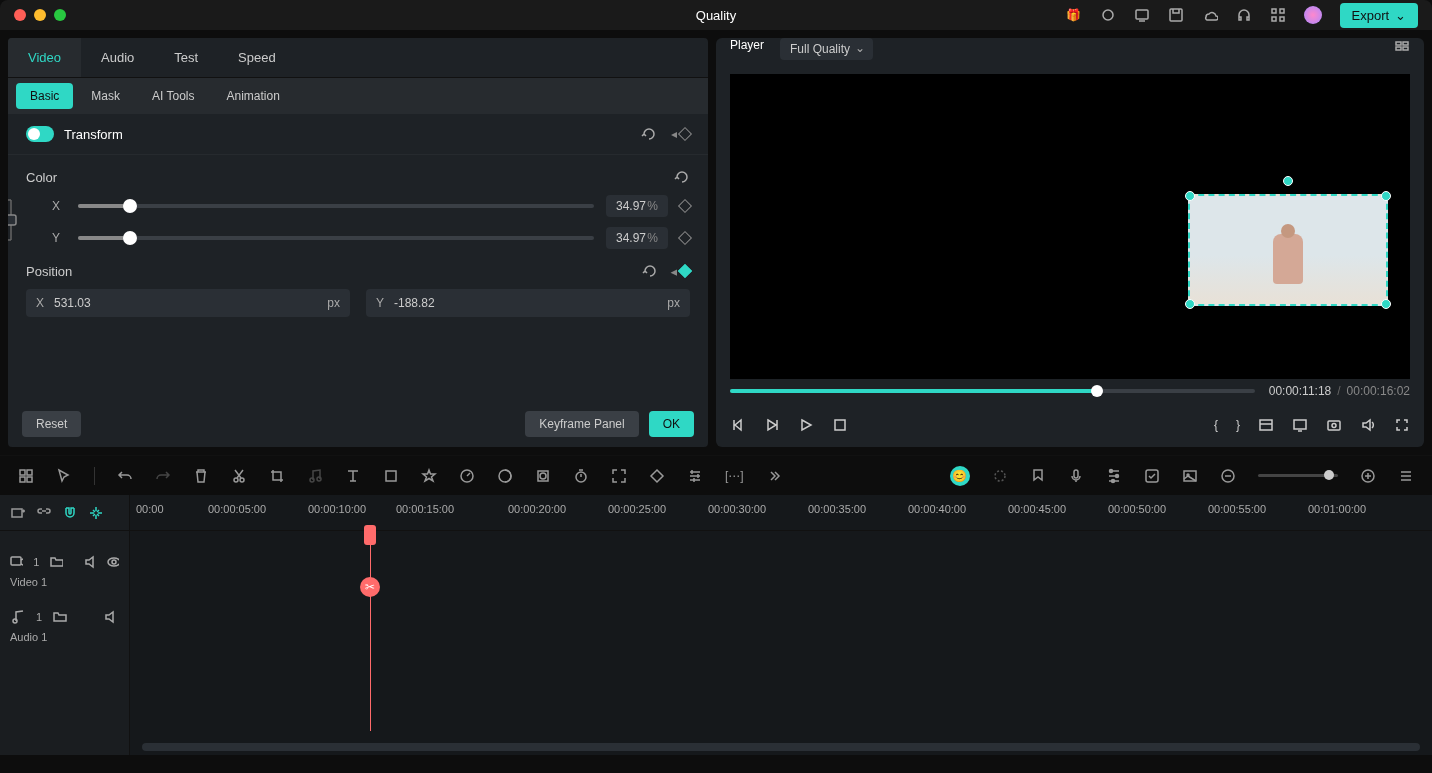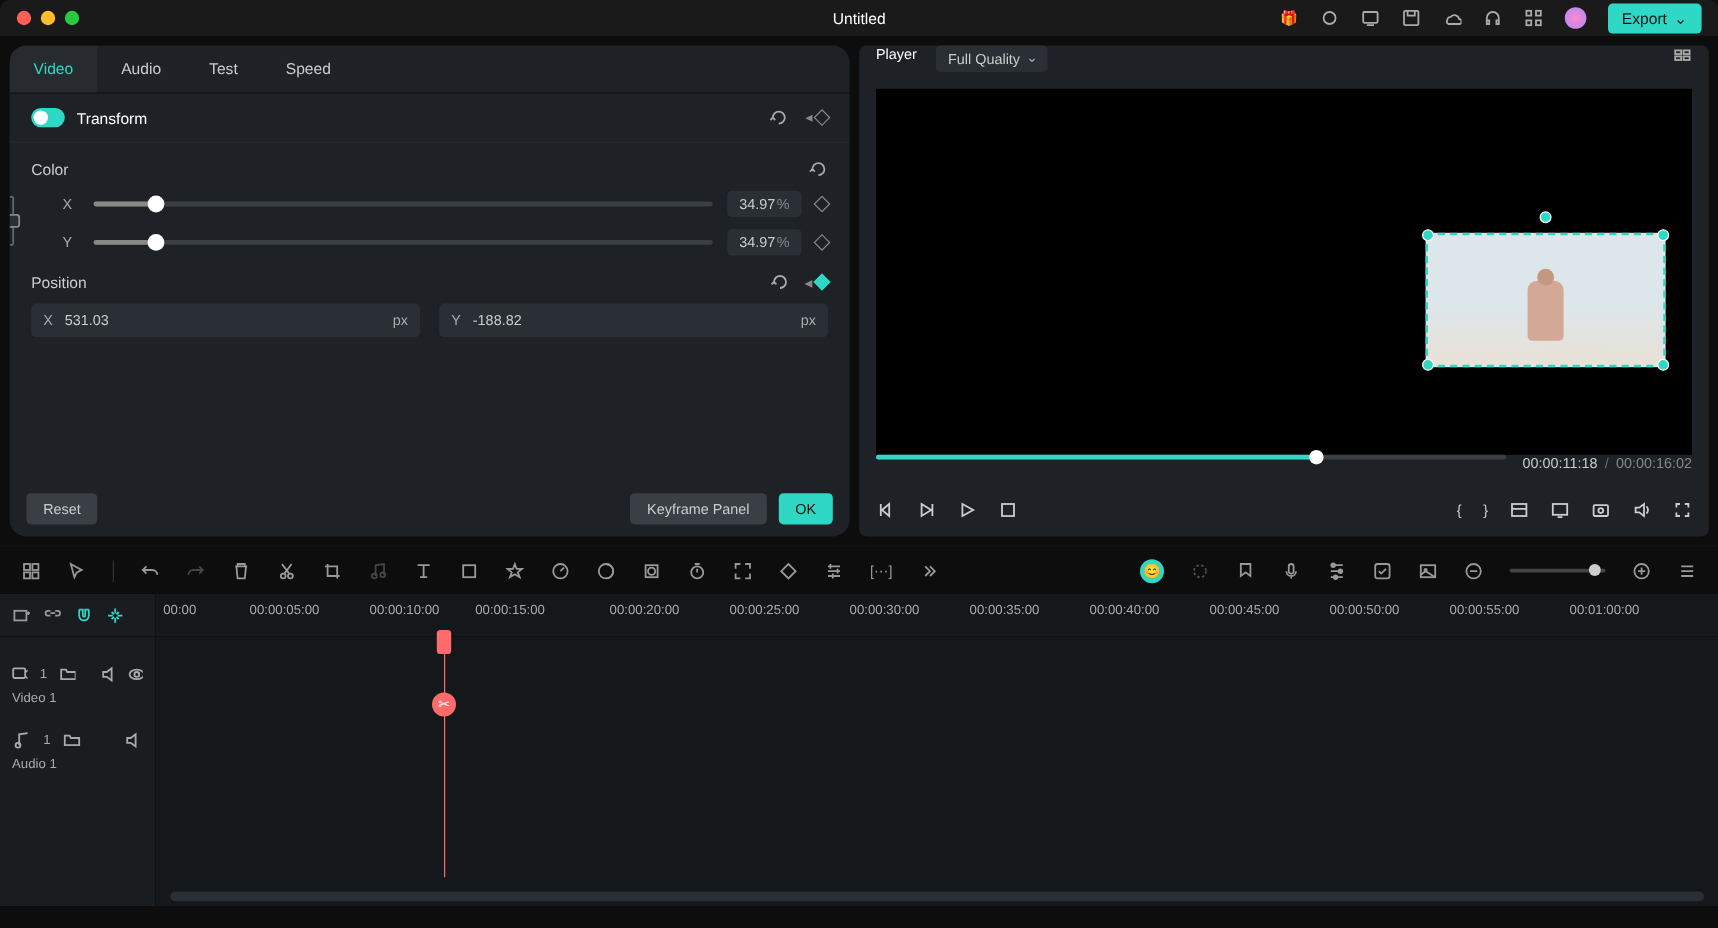--- a/index.html
+++ b/index.html
@@ -6,21 +6,21 @@
 body{background:#0d0d0d;color:#ccc;width:1432px;height:773px;overflow:hidden;font-size:12px;border-radius:8px}
 .titlebar{height:30px;background:#1a1a1a;display:flex;align-items:center;padding:0 14px;position:relative}
 .traffic{display:flex;gap:8px}
 .traffic span{width:12px;height:12px;border-radius:50%}
 .tred{background:#ff5f57}.tyel{background:#febc2e}.tgrn{background:#28c840}
 .appTitle{position:absolute;left:50%;transform:translateX(-50%);color:#fff;font-size:13px}
 .titleright{margin-left:auto;display:flex;align-items:center;gap:18px}
 .titleright svg,.titleright .ic{color:#aaa}
 .export-btn{background:#2fd8c5;color:#111;padding:5px 12px;border-radius:4px;font-size:13px;display:flex;align-items:center;gap:6px;cursor:pointer}
 .main{display:flex;height:425px;padding:8px;gap:8px}
-.left{width:700px;background:#1e2226;border-radius:14px;display:flex;flex-direction:column;overflow:hidden}
+.left{width:700px;background:#1e2226;border-radius:4px;display:flex;flex-direction:column;overflow:hidden}
 .right{flex:1;background:#1e2226;border-radius:6px;display:flex;flex-direction:column}
 .tabs1{display:flex;height:40px;border-bottom:1px solid #111}
 .tab1{padding:0 20px;display:flex;align-items:center;color:#ccc;font-size:13px;cursor:pointer}
 .tab1.active{background:#272b2f;color:#2fd8c5}
 .tabs2{display:flex;height:36px;align-items:center;padding:0 8px;gap:4px;background:#272b2f}
 .tab2{padding:6px 14px;border-radius:4px;font-size:12px;color:#ccc;cursor:pointer}
 .tab2.active{background:#2fd8c5;color:#111}
 .section{padding:12px 18px;border-bottom:1px solid rgba(255,255,255,.04)}
 .section-head{display:flex;align-items:center;gap:10px}
 .toggle{width:28px;height:16px;border-radius:10px;background:#2fd8c5;position:relative}
@@ -56,21 +56,21 @@
 .selwrap{position:relative}
 .selwrap::after{content:'⌄';position:absolute;right:8px;top:3px;color:#aaa;pointer-events:none}
 .player-head .rt{margin-left:auto;color:#aaa}
 .viewport{flex:1;background:#000;position:relative;margin:0 14px}
 .clip-sel{position:absolute;border:2px dashed #2fd8c5;right:22px;top:120px;width:200px;height:112px;background:linear-gradient(to bottom,#dde6ea 55%,#e8e1d7)}
 .clip-sel .handle{position:absolute;width:10px;height:10px;background:#2fd8c5;border:1px solid #fff;border-radius:50%}
 .clip-sel .h-tl{top:-5px;left:-5px}.clip-sel .h-tr{top:-5px;right:-5px}.clip-sel .h-bl{bottom:-5px;left:-5px}.clip-sel .h-br{bottom:-5px;right:-5px}
 .clip-sel .h-top{top:-20px;left:50%;transform:translateX(-50%)}
 .person{position:absolute;left:50%;top:35%;transform:translateX(-50%);width:30px;height:50px;background:#d4a896;border-radius:8px 8px 4px 4px}
 .person::before{content:'';position:absolute;width:14px;height:14px;background:#c49880;border-radius:50%;top:-10px;left:8px}
-.playbar{height:24px;padding:0 14px;display:flex;align-items:flex-start;gap:14px}
+.playbar{height:24px;padding:0 14px;display:flex;align-items:center;gap:14px}
 .progress{flex:1;height:4px;background:#3a3f45;border-radius:2px;position:relative;cursor:pointer}
 .progress .pf{position:absolute;left:0;height:100%;background:#2fd8c5;border-radius:2px}
 .progress .pt{position:absolute;width:12px;height:12px;background:#fff;border-radius:50%;top:-4px;transform:translateX(-50%)}
 .tc{font-size:12px;color:#ccc}
 .tc .sep{margin:0 6px;color:#666}
 .controls{height:44px;padding:0 14px;display:flex;align-items:center;gap:18px}
 .controls .rt{margin-left:auto;display:flex;gap:18px;align-items:center}
 svg{width:16px;height:16px;fill:none;stroke:currentColor;stroke-width:1.5}
 .toolbar{height:40px;display:flex;align-items:center;padding:0 18px;gap:22px;color:#999;border-top:1px solid #111}
 .toolbar .gap{flex:1}
@@ -100,21 +100,21 @@
 </style>
 </head>
 <body>
 
 <div class="titlebar">
   <div class="traffic">
     <span class="tred ic"></span>
     <span class="tyel ic"></span>
     <span class="tgrn ic"></span>
   </div>
-  <div class="appTitle">Untitled</div>
+  <div class="appTitle">Quality</div>
   <div class="titleright">
     <span class="ic" style="color:#2fd8c5">🎁</span>
     <svg class="ic">
         <circle cx="8" cy="8" r="5"></circle>
       </svg>
     <svg class="ic">
         <rect x="2" y="3" width="12" height="9" rx="1"></rect>
         <path d="M5 14h6"></path>
       </svg>
     <svg class="ic">
@@ -142,20 +142,26 @@
 </div>
 
 <div class="main">
   <div class="left">
     <div class="tabs1">
       <div class="tab1 active">Video</div>
       <div class="tab1">Audio</div>
       <div class="tab1">Test</div>
       <div class="tab1">Speed</div>
     </div>
+    <div class="tabs2">
+      <div class="tab2 active">Basic</div>
+      <div class="tab2">Mask</div>
+      <div class="tab2">AI Tools</div>
+      <div class="tab2">Animation</div>
+    </div>
     <div class="section">
       <div class="section-head">
         <div class="toggle"></div>
         <div class="title">Transform</div>
         <div class="rt">
           <svg class="ic">
               <path d="M3 8a5 5 0 115 5M3 8l-2 2m2-2l2 2"></path>
             </svg>
           <span style="display:flex;gap:3px;align-items:center">
               <span style="color:#888">◂</span>

